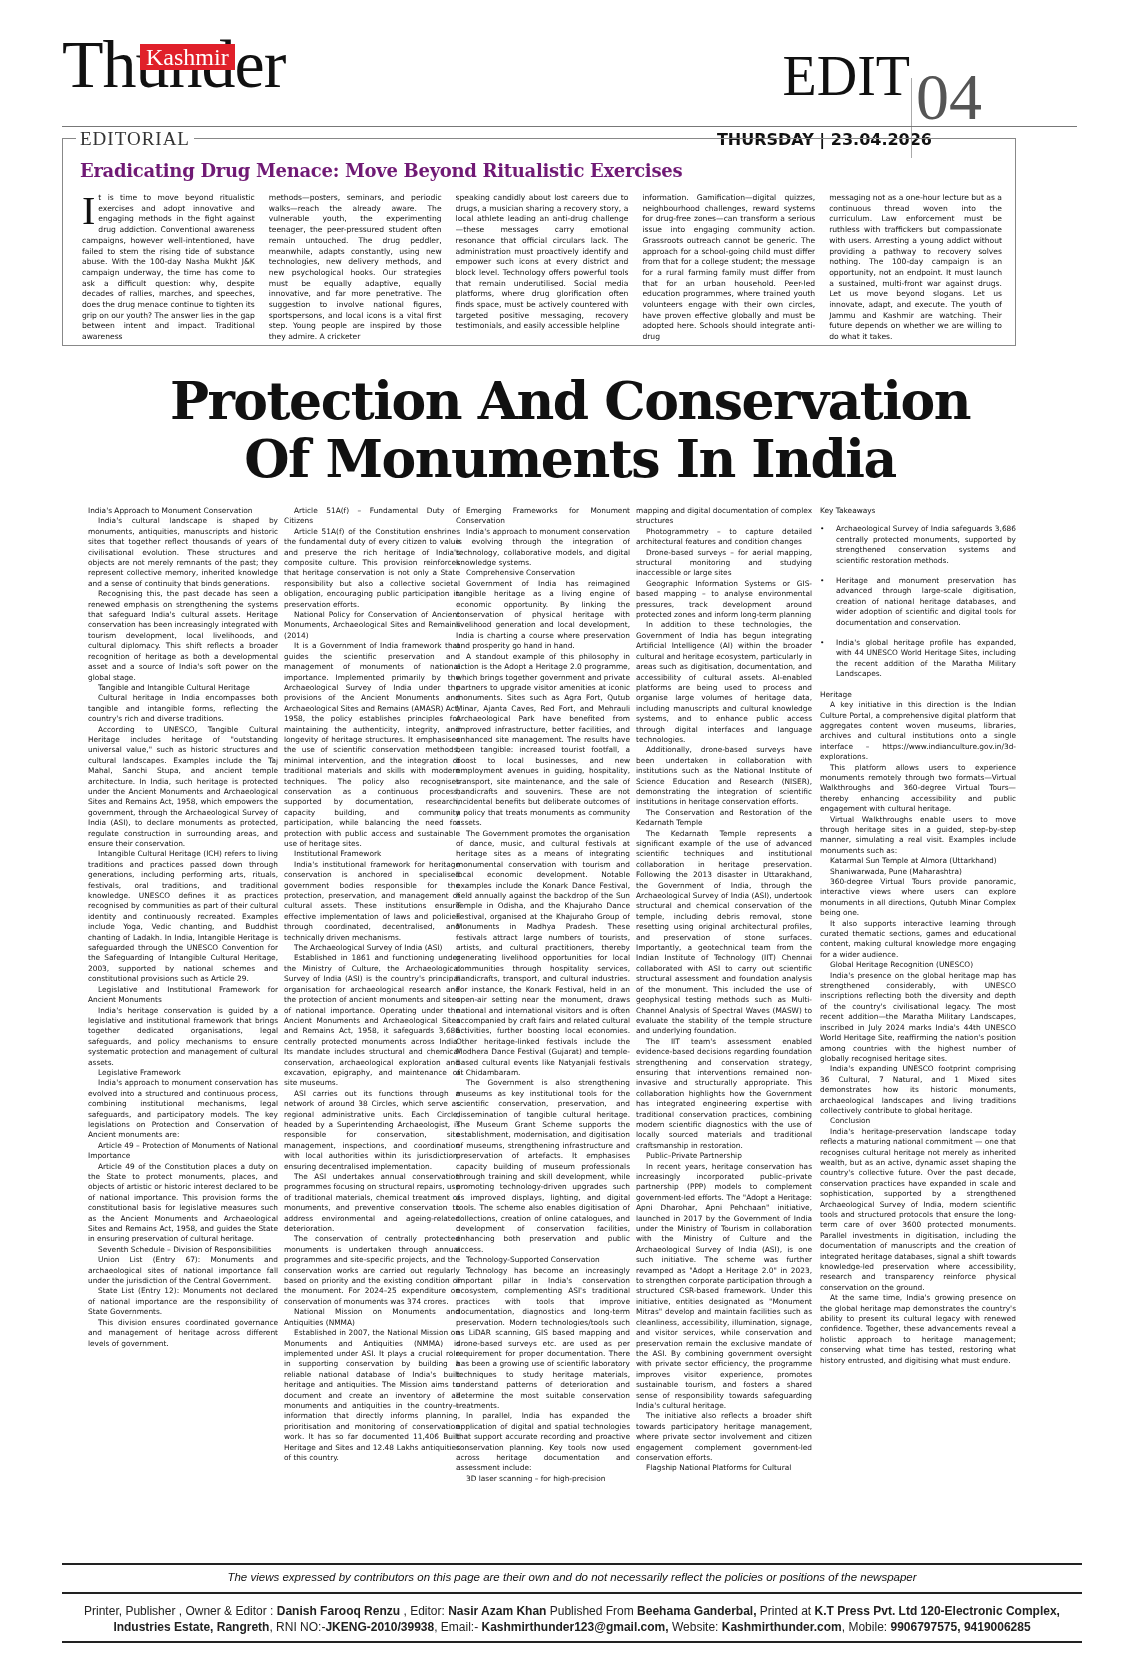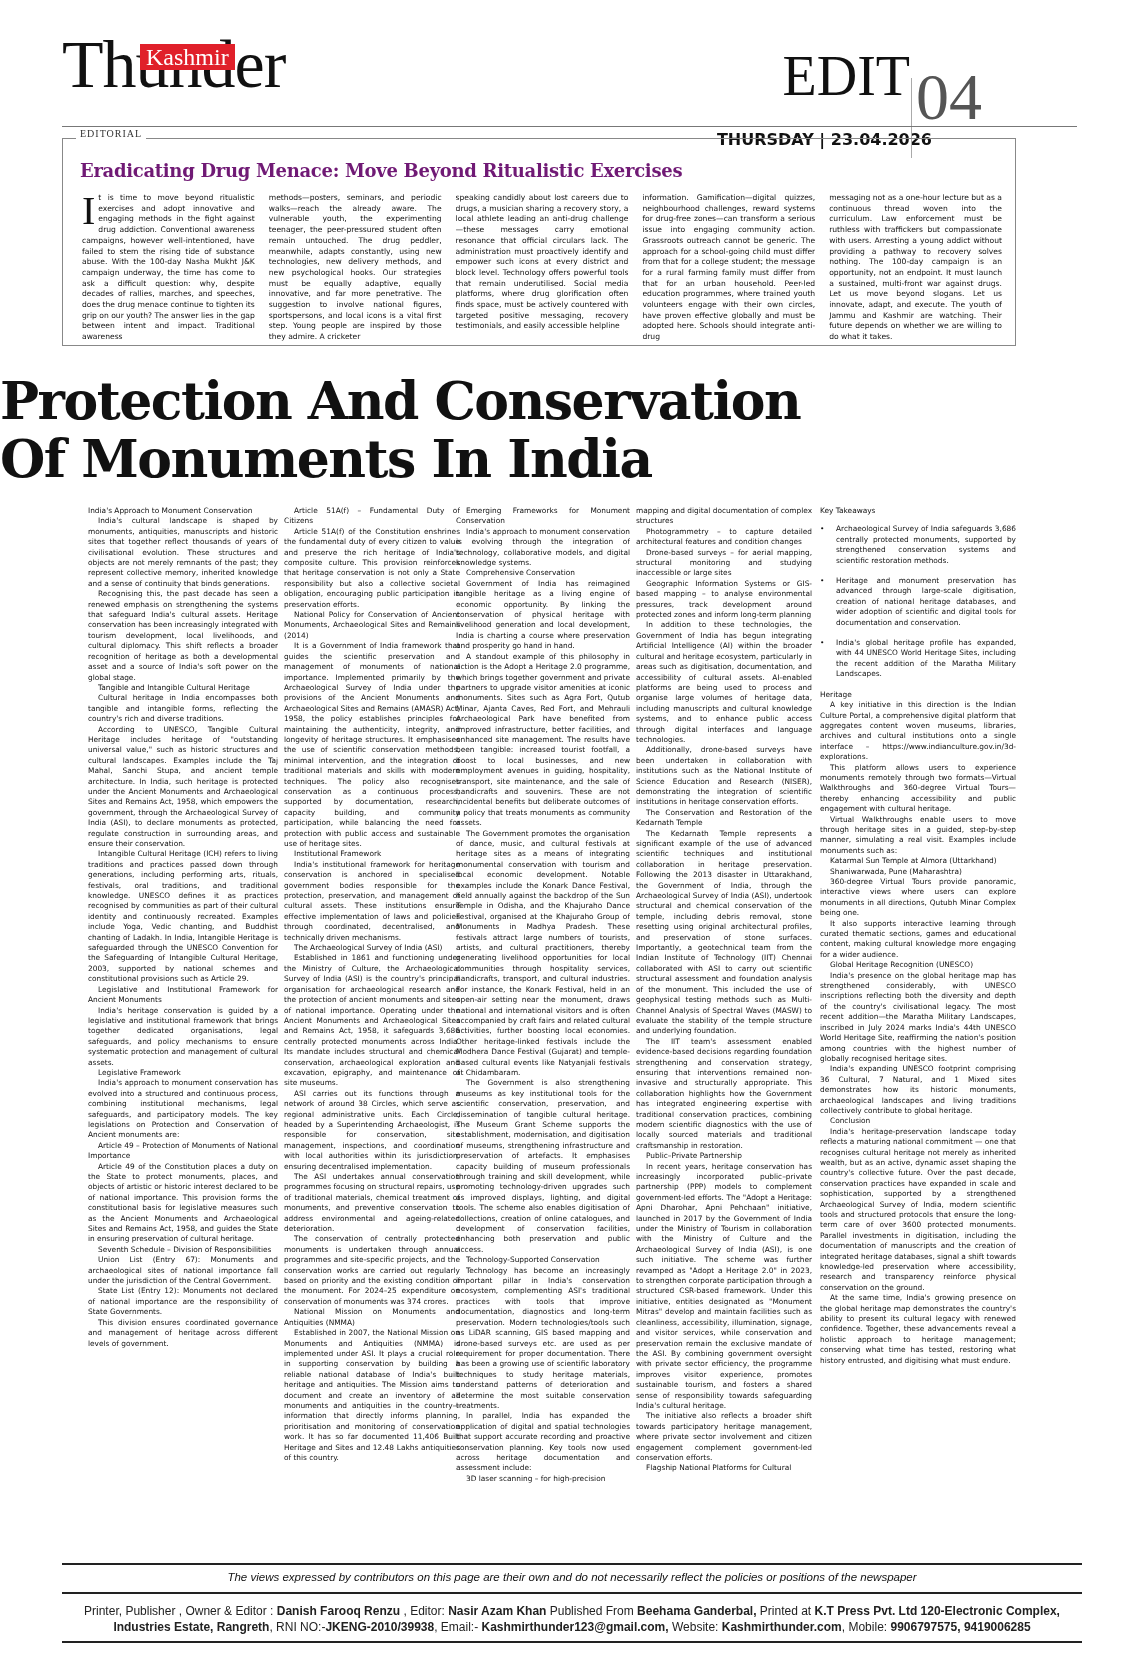--- a/index.html
+++ b/index.html
@@ -7,26 +7,26 @@
   .masthead { position:absolute; left:62px; top:30px; width:1020px; height:100px; }
   .logo-thunder { position:absolute; left:0; top:0; font-family:"Liberation Serif", serif; font-size:68px; line-height:68px; color:#111; letter-spacing:-1px; }
   .logo-kashmir { position:absolute; left:78px; top:14px; background:#e0202a; color:#fff; font-family:"Liberation Serif", serif; font-size:24px; line-height:26px; padding:0 6px; }
   .edit-title { position:absolute; right:172px; top:18px; font-family:"Liberation Serif", serif; font-size:56px; line-height:56px; color:#111; }
   .edit-rule { position:absolute; right:152px; top:96px; width:210px; border-top:1px solid #777; }
   .edit-date { position:absolute; right:150px; top:100px; font-family:"DejaVu Sans", sans-serif; font-size:16px; font-weight:bold; color:#111; }
   .page-num { position:absolute; right:100px; top:28px; font-family:"Liberation Serif", serif; font-size:66px; line-height:78px; color:#555; }
   .vert-rule { position:absolute; right:170px; top:48px; height:80px; border-left:1px solid #aaa; }
   .top-rule { position:absolute; left:62px; top:126px; width:1015px; border-top:1.5px solid #777; }
   .editorial-box { position:absolute; left:62px; top:138px; width:952px; height:206px; border:1.5px solid #888; }
-  .editorial-label { position:absolute; left:76px; top:128px; background:#fff; padding:0 4px; font-family:"Liberation Serif", serif; font-size:10px; letter-spacing:1px; color:#333; }
+  .editorial-label { position:absolute; left:76px; top:128px; background:#fff; padding:0 4px; font-family:"Liberation Serif", serif; font-size:19px; letter-spacing:1px; color:#333; }
   .ed-headline { position:absolute; left:80px; top:156px; width:900px; font-family:"DejaVu Serif", serif; font-weight:bold; font-size:18px; line-height:30px; color:#701a75; white-space:nowrap; letter-spacing:-0.3px; }
   .ed-cols { position:absolute; left:82px; top:193px; width:920px; height:148px; display:flex; gap:14px; }
   .ed-col { flex:1; font-family:"DejaVu Sans", sans-serif; font-size:7.6px; line-height:10.7px; text-align:justify; color:#111; overflow:hidden; hyphens:auto; }
   .dropcap { float:left; font-family:"Liberation Serif", serif; font-size:40px; line-height:32px; margin:2px 3px 0 0; }
-  .main-headline { position:absolute; left:0; top:372px; width:1140px; text-align:left; font-family:"DejaVu Serif", serif; font-weight:bold; font-size:52px; line-height:58px; color:#111; letter-spacing:-1.5px; }
+  .main-headline { position:absolute; left:0; top:372px; width:1140px; text-align:center; font-family:"DejaVu Serif", serif; font-weight:bold; font-size:52px; line-height:58px; color:#111; letter-spacing:-1.5px; }
   .cols { position:absolute; left:88px; top:506px; width:930px; height:1050px; }
   .col { position:absolute; top:0; font-family:"DejaVu Sans", sans-serif; font-size:7.4px; line-height:10.4px; color:#111; text-align:justify; overflow:hidden; height:1050px; hyphens:auto; }
   .col p { margin:0; text-indent:10px; }
   .col p.h { text-indent:0; }
   .col p.sh { text-indent:10px; }
   .c1 { left:0; width:190px; }
   .c2 { left:196px; width:176px; }
   .c3 { left:368px; width:174px; }
   .c4 { left:548px; width:176px; }
   .c5 { left:732px; width:196px; }

